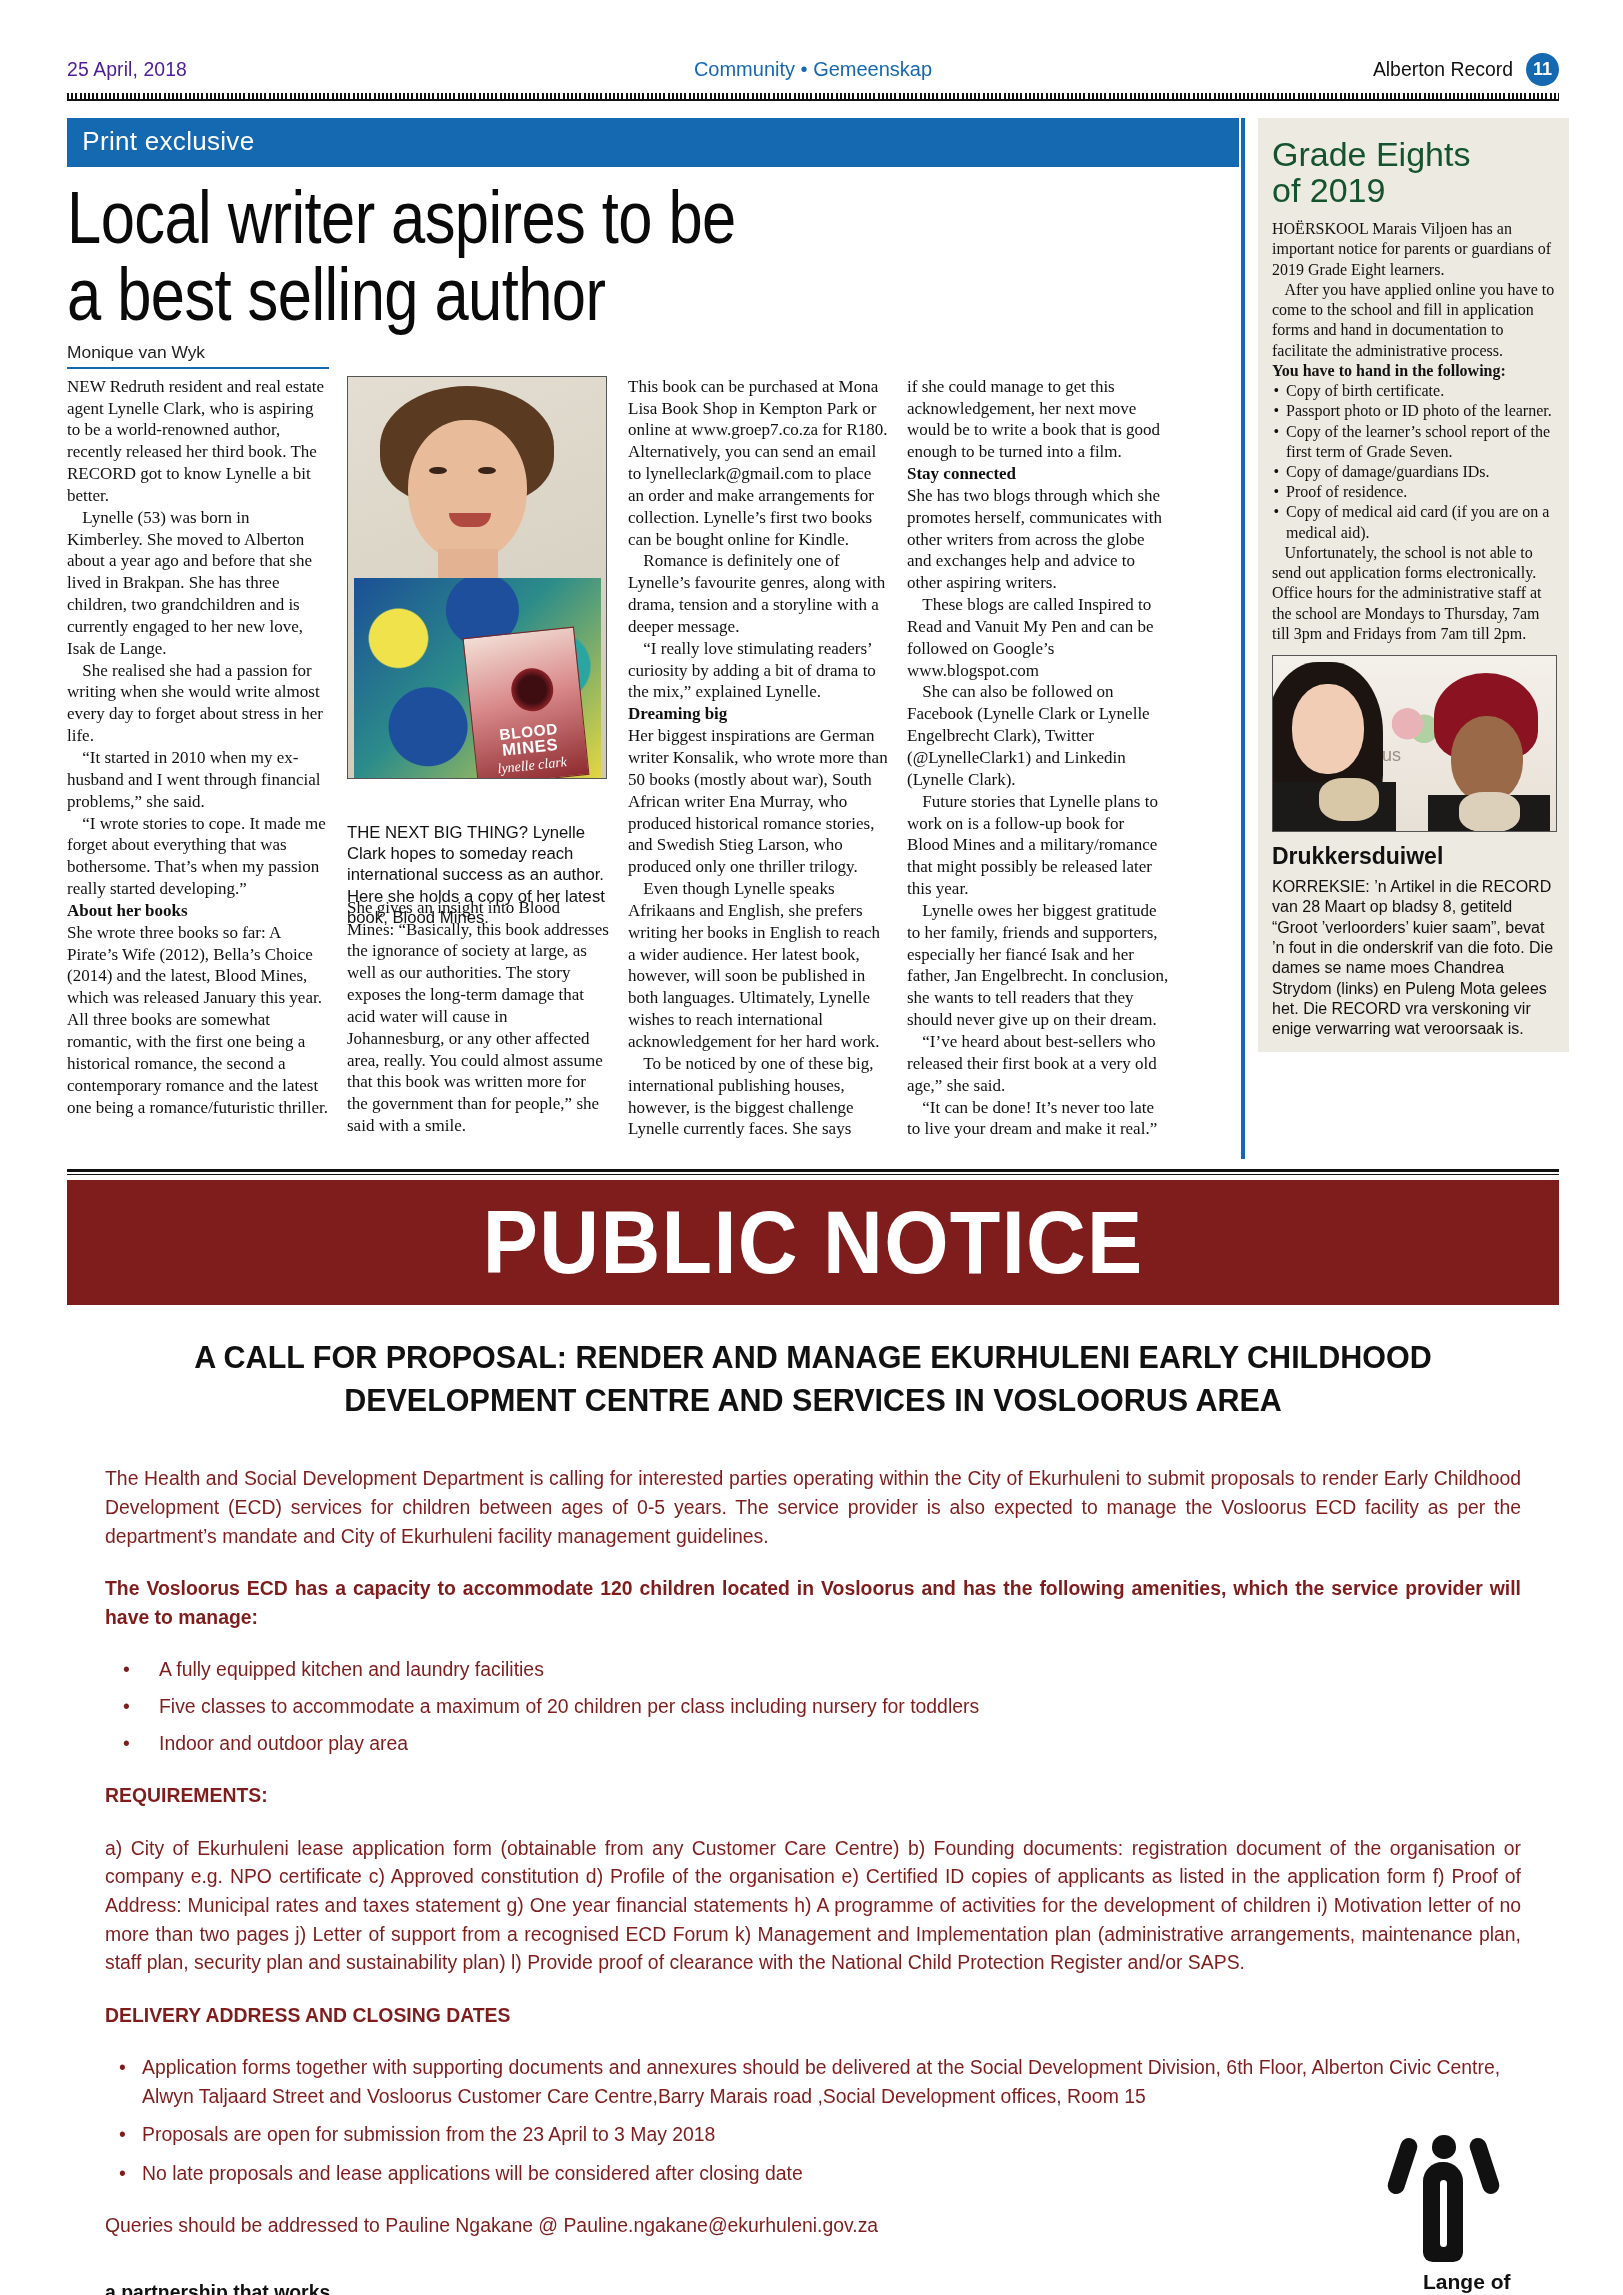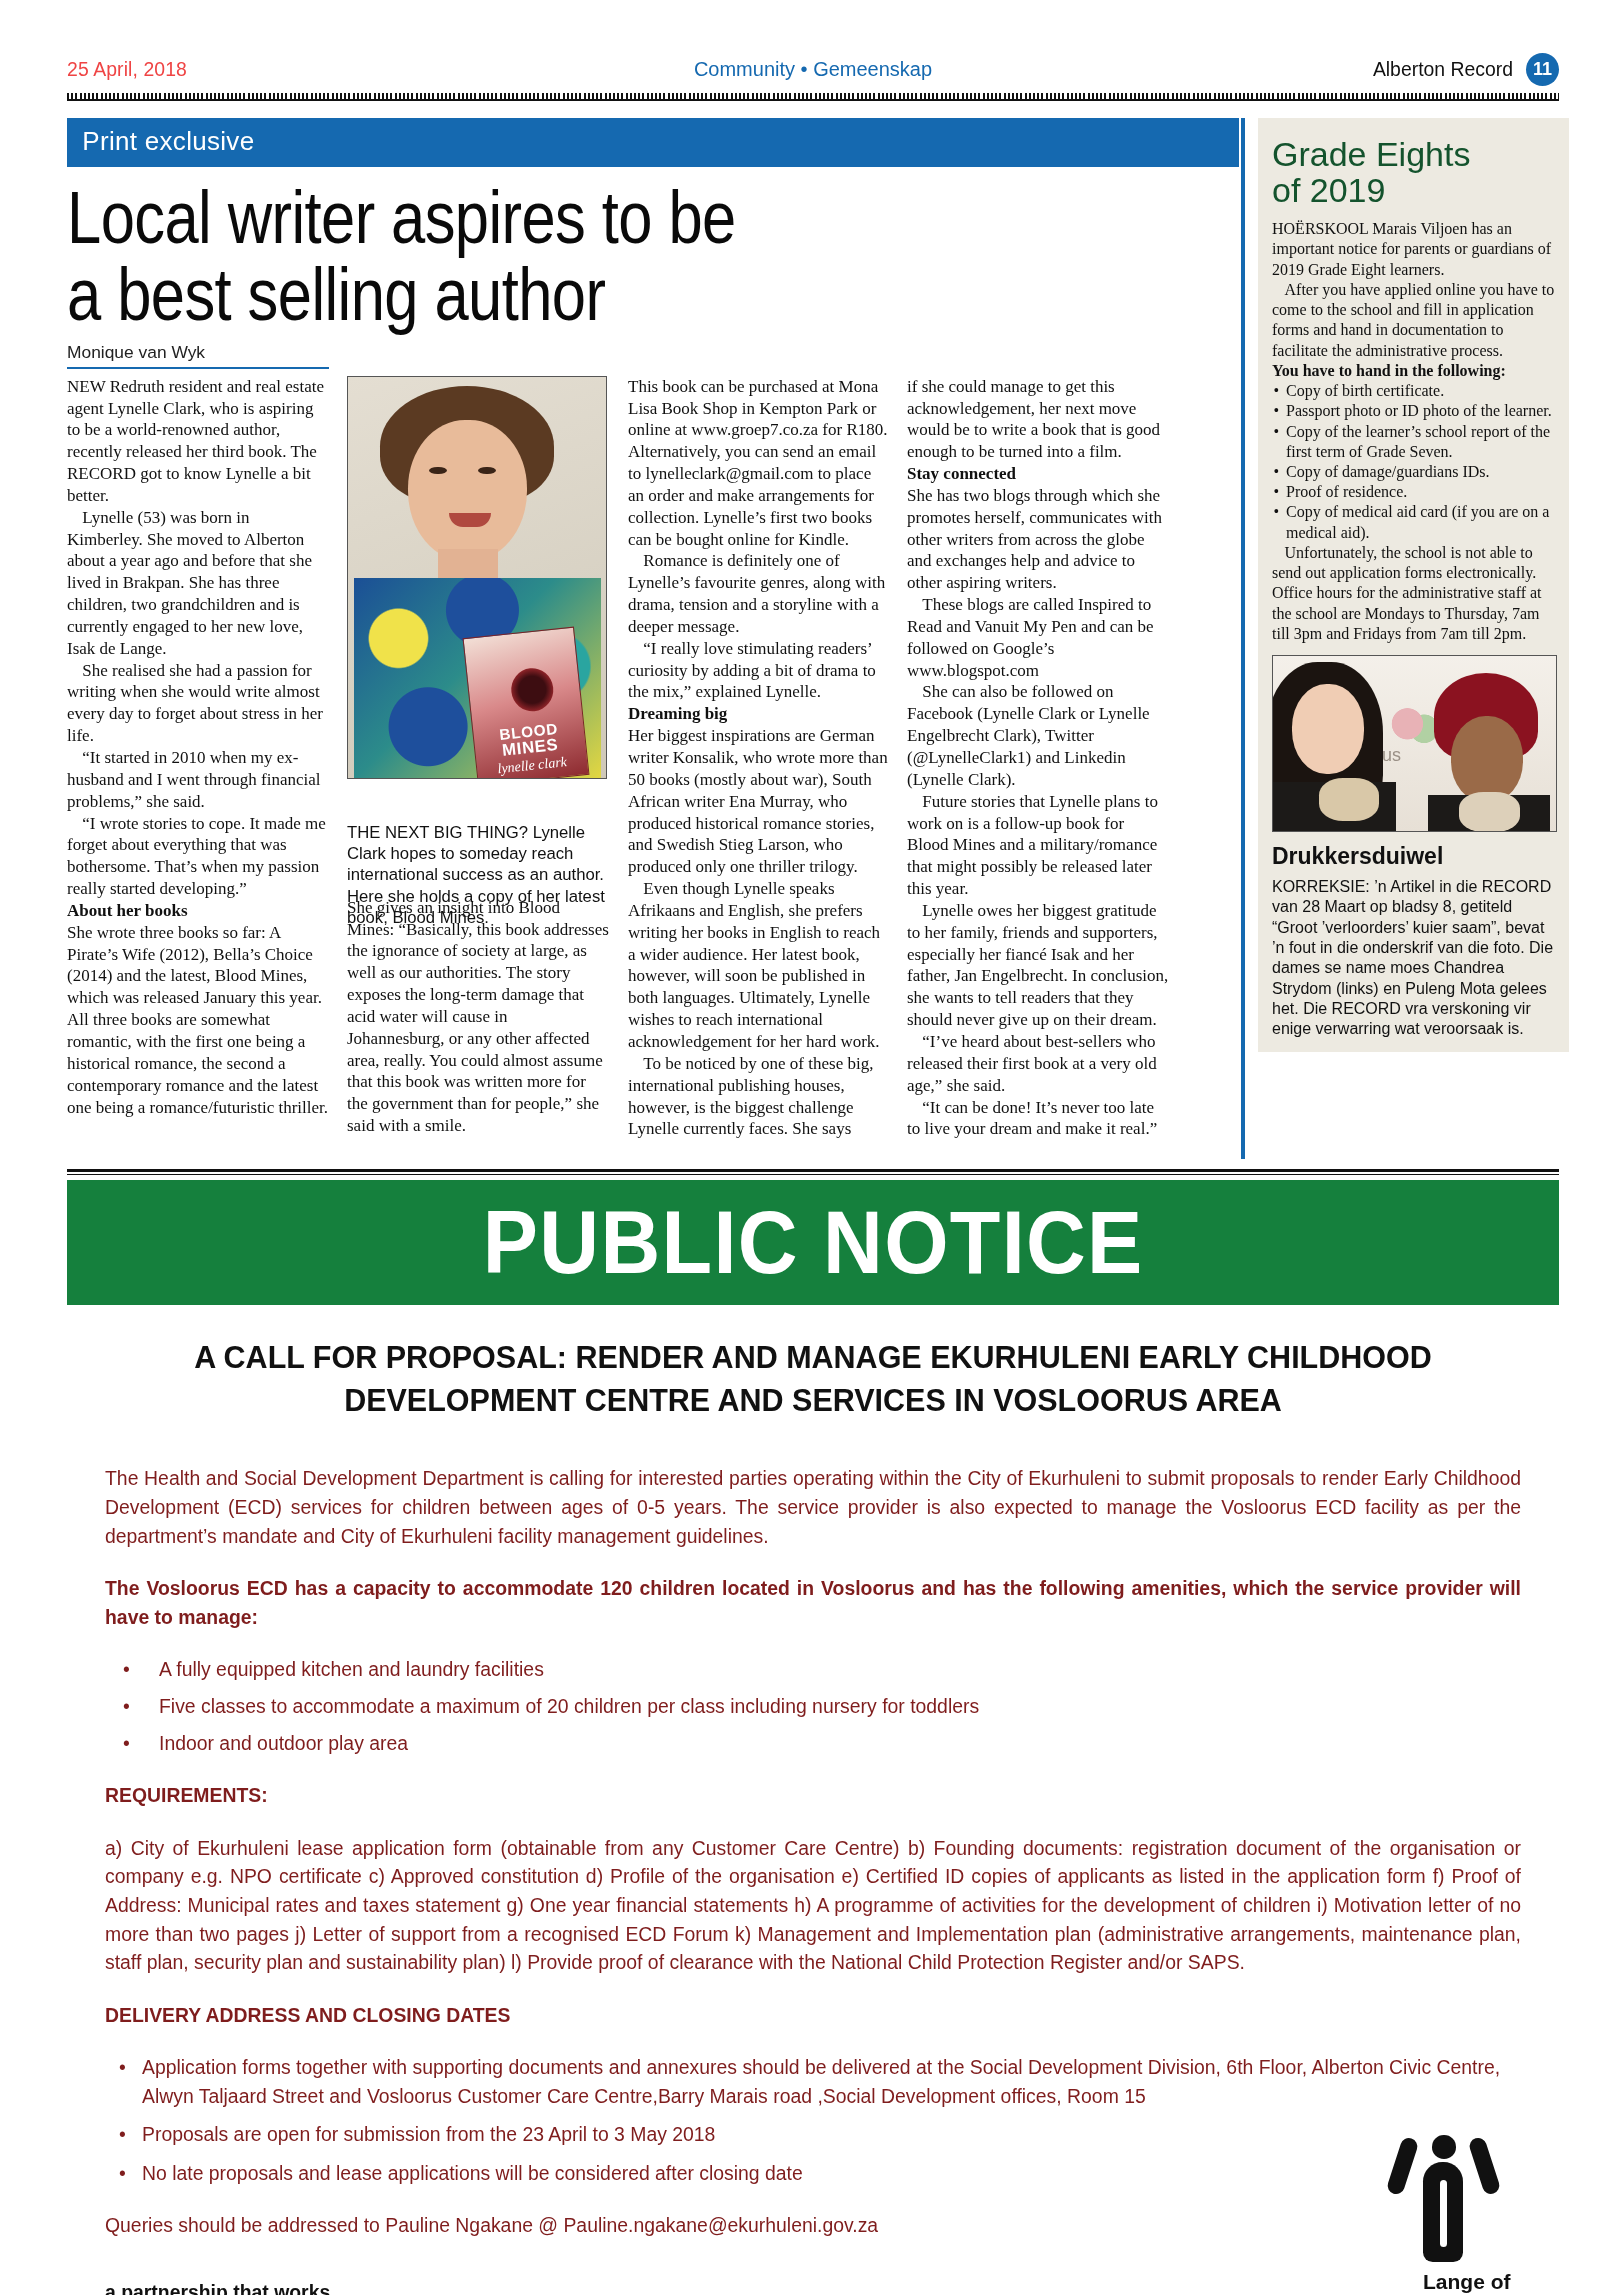--- a/index.html
+++ b/index.html
@@ -1,21 +1,21 @@
 <!DOCTYPE html>
 <html style="font-size:11px"><head>
 <meta charset="utf-8">
 <style>
   html,body{margin:0;padding:0;background:#fff;}
   body{width:1624px;height:2295px;font-family:"Liberation Serif",serif;color:#111;}
   .page{position:relative;width:1624px;height:2295px;background:#fff;overflow:hidden;}
 
   
   .masthead{position:absolute;left:67px;top:58px;width:1492px;height:36px;}
-  .mh-date{position:absolute;left:0;top:0;font-family:"Liberation Sans",sans-serif;font-size:19.4px;color:#ef4444;letter-spacing:0.1px;}
+  .mh-date{position:absolute;left:0;top:0;font-family:"Liberation Sans",sans-serif;font-size:19.4px;color:#4c1d95;letter-spacing:0.1px;}
   .mh-center{position:absolute;left:0;right:0;top:0;text-align:center;font-family:"Liberation Sans",sans-serif;font-size:20px;color:#1569b0;}
   .mh-right{position:absolute;right:46px;top:0;font-family:"Liberation Sans",sans-serif;font-size:19.4px;color:#111;}
   .mh-badge{position:absolute;right:0;top:-4.9px;width:33px;height:33px;border-radius:50%;background:#1569b0;color:#fff;
             font-family:"Liberation Sans",sans-serif;font-size:18px;font-weight:bold;display:flex;align-items:center;justify-content:center;}
   .mh-rule{position:absolute;left:67px;top:93px;width:1492px;height:6.2px;
            background:repeating-linear-gradient(90deg,#111 0 2.1px,#fff 2.1px 4.2px);}
   .mh-rule2{position:absolute;left:67px;top:99px;width:1492px;height:2.1px;background:#111;}
 
   
   .art{position:absolute;left:67px;top:118px;width:1172px;}
@@ -96,21 +96,21 @@
 
   .side-h2{font-family:"Liberation Sans",sans-serif;font-weight:bold;font-size:23px;margin:11px 14px 7px;color:#111;}
   .side-note{font-family:"Liberation Sans",sans-serif;font-size:16px;line-height:1.27;margin:0 14px;}
 
   .art-vrule{position:absolute;left:1241px;top:118px;width:3.5px;height:1041px;background:#1569b0;}
   .art-botrule{position:absolute;left:67px;top:1169px;width:1492px;height:2.8px;background:#111;}
   .art-botrule2{position:absolute;left:67px;top:1174px;width:1492px;height:1.4px;background:#111;}
 
   
   .pn{position:absolute;left:67px;top:1180px;width:1492px;}
-  .pn-band{background:#15803d;height:125px;display:flex;align-items:center;justify-content:center;}
+  .pn-band{background:#7f1d1d;height:125px;display:flex;align-items:center;justify-content:center;}
   .pn-band h1{margin:0;color:#fff;font-family:"Liberation Sans",sans-serif;font-weight:bold;font-size:89px;
               letter-spacing:1.4px;transform:scaleX(.93);}
   .pn-title{text-align:center;font-family:"Liberation Sans",sans-serif;font-weight:bold;font-size:30.5px;
             line-height:1.42;margin:30.5px 76px 0;color:#111;}
   .pn-body{margin:42px 38px 0;font-family:"Liberation Sans",sans-serif;font-size:19.4px;line-height:1.48;color:#7f1d1d;}
   .pn-body p{margin:0 0 23.6px;text-align:justify;}
   .pn-body p.b{font-weight:bold;}
   .pn-body ul{list-style:none;margin:0 0 23.6px;padding:0;}
   .pn-body li{position:relative;padding-left:54px;margin-bottom:8.3px;}
   .pn-body li:before{content:"•";position:absolute;left:18px;}

